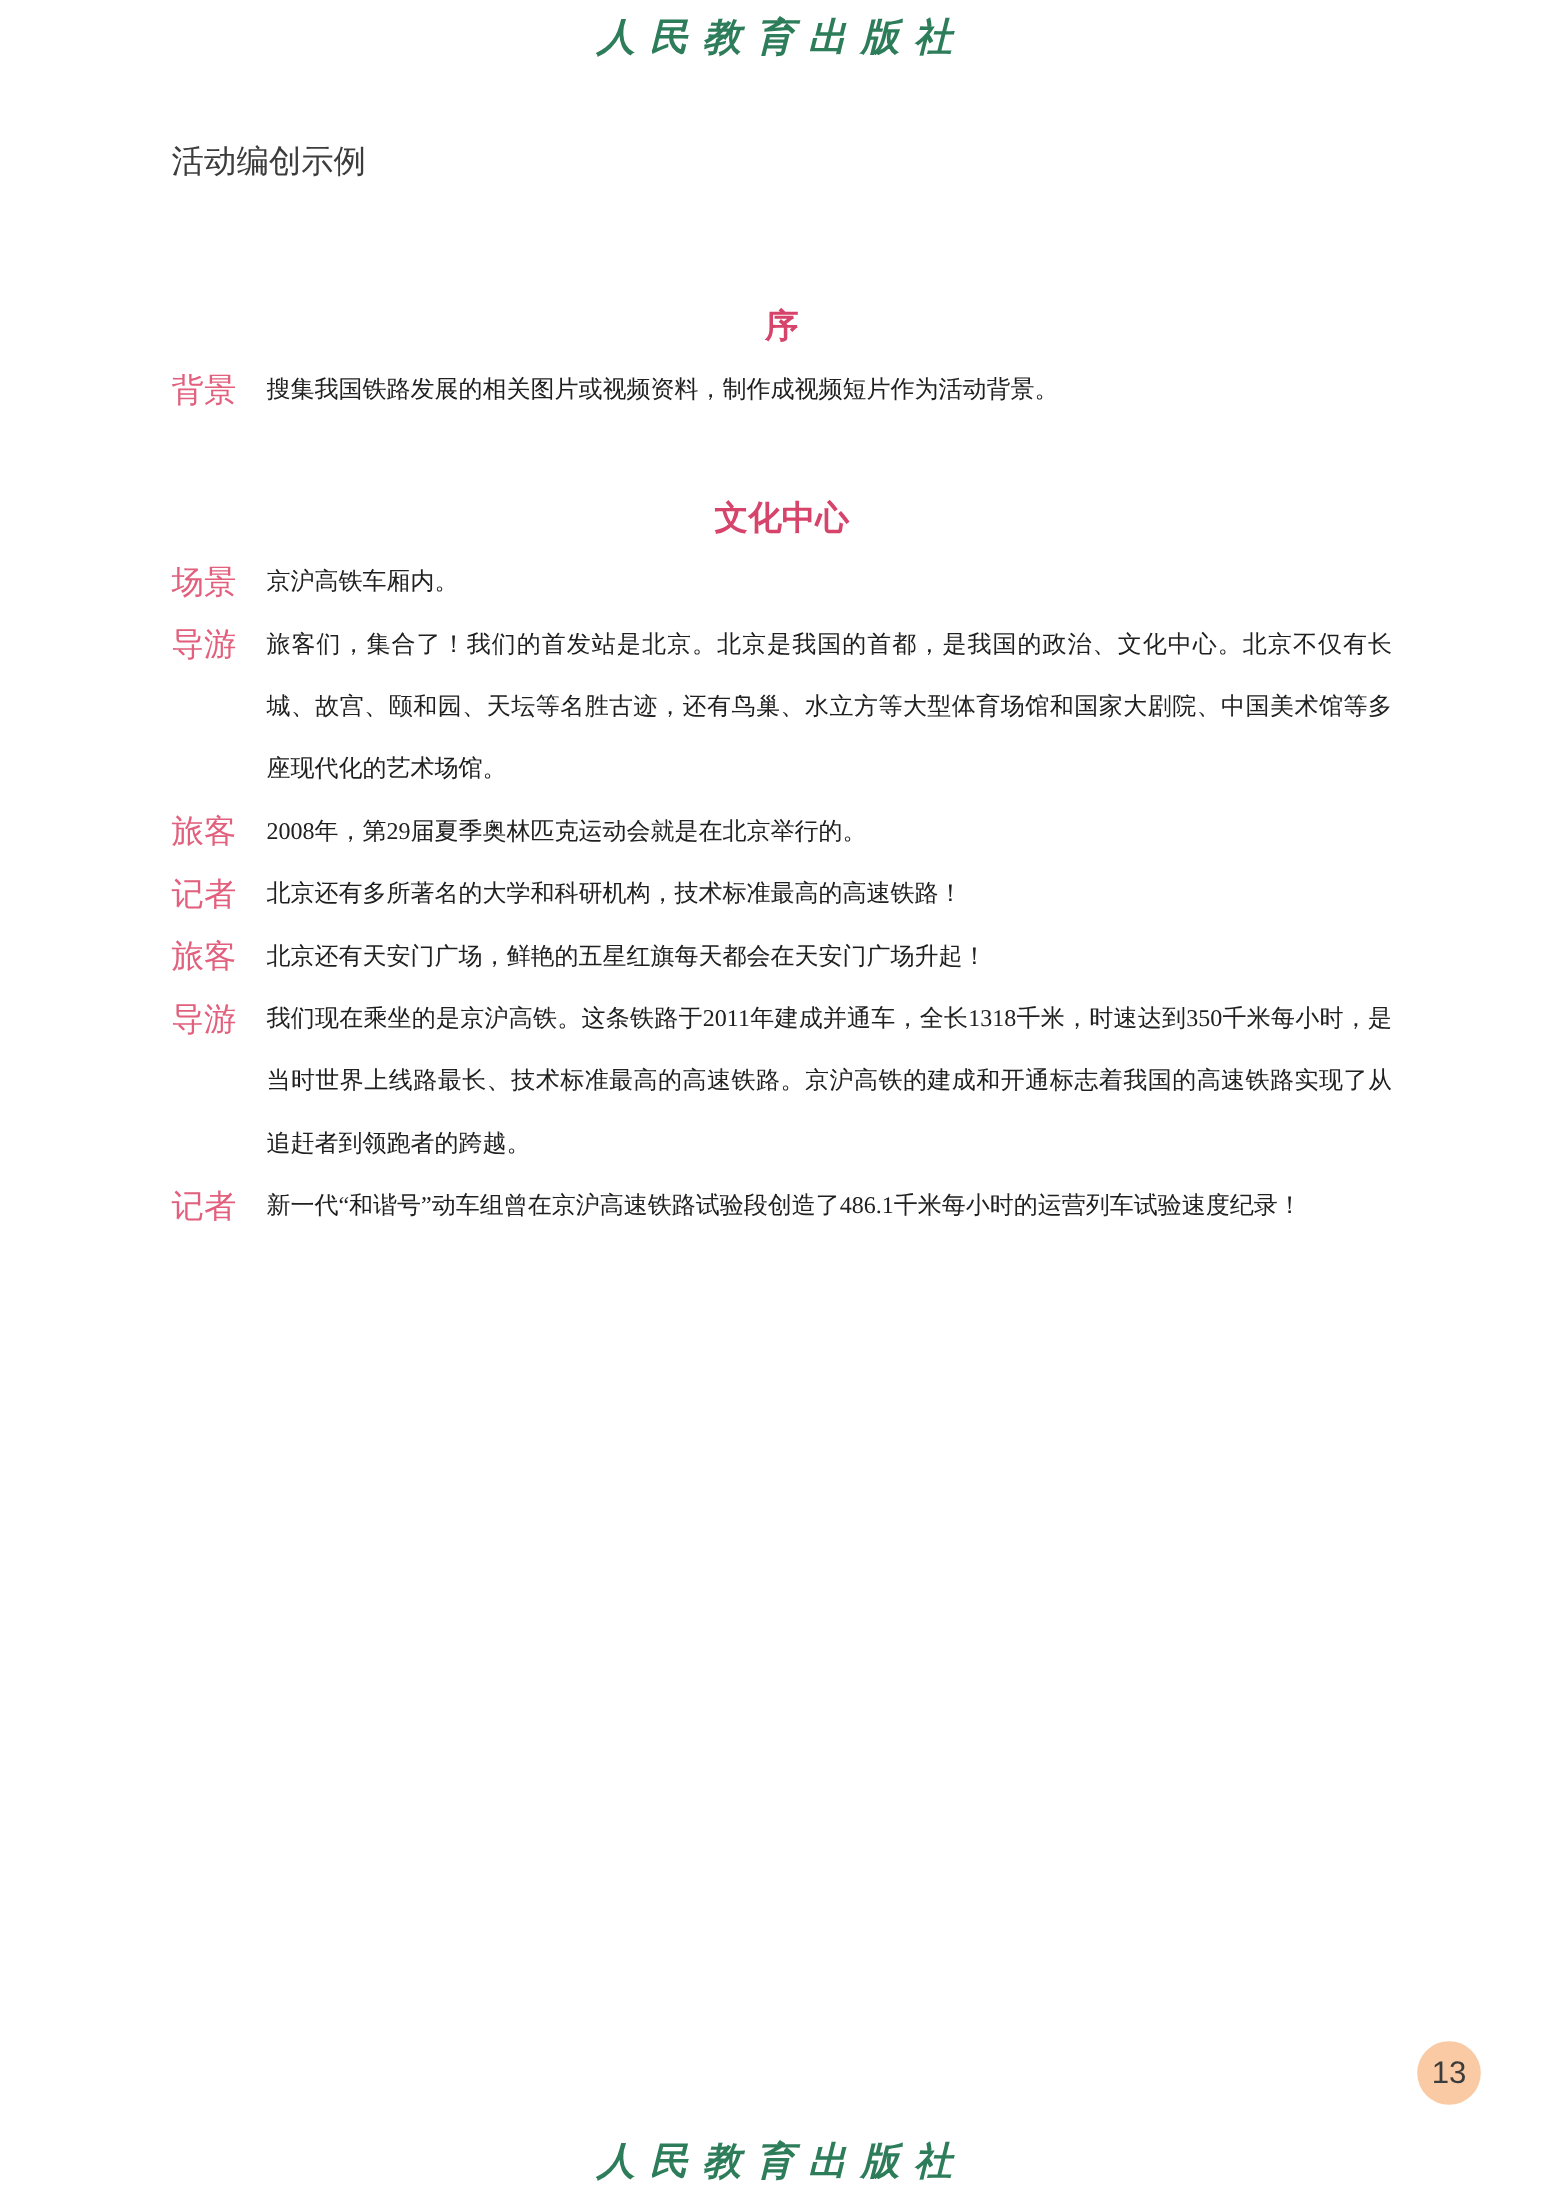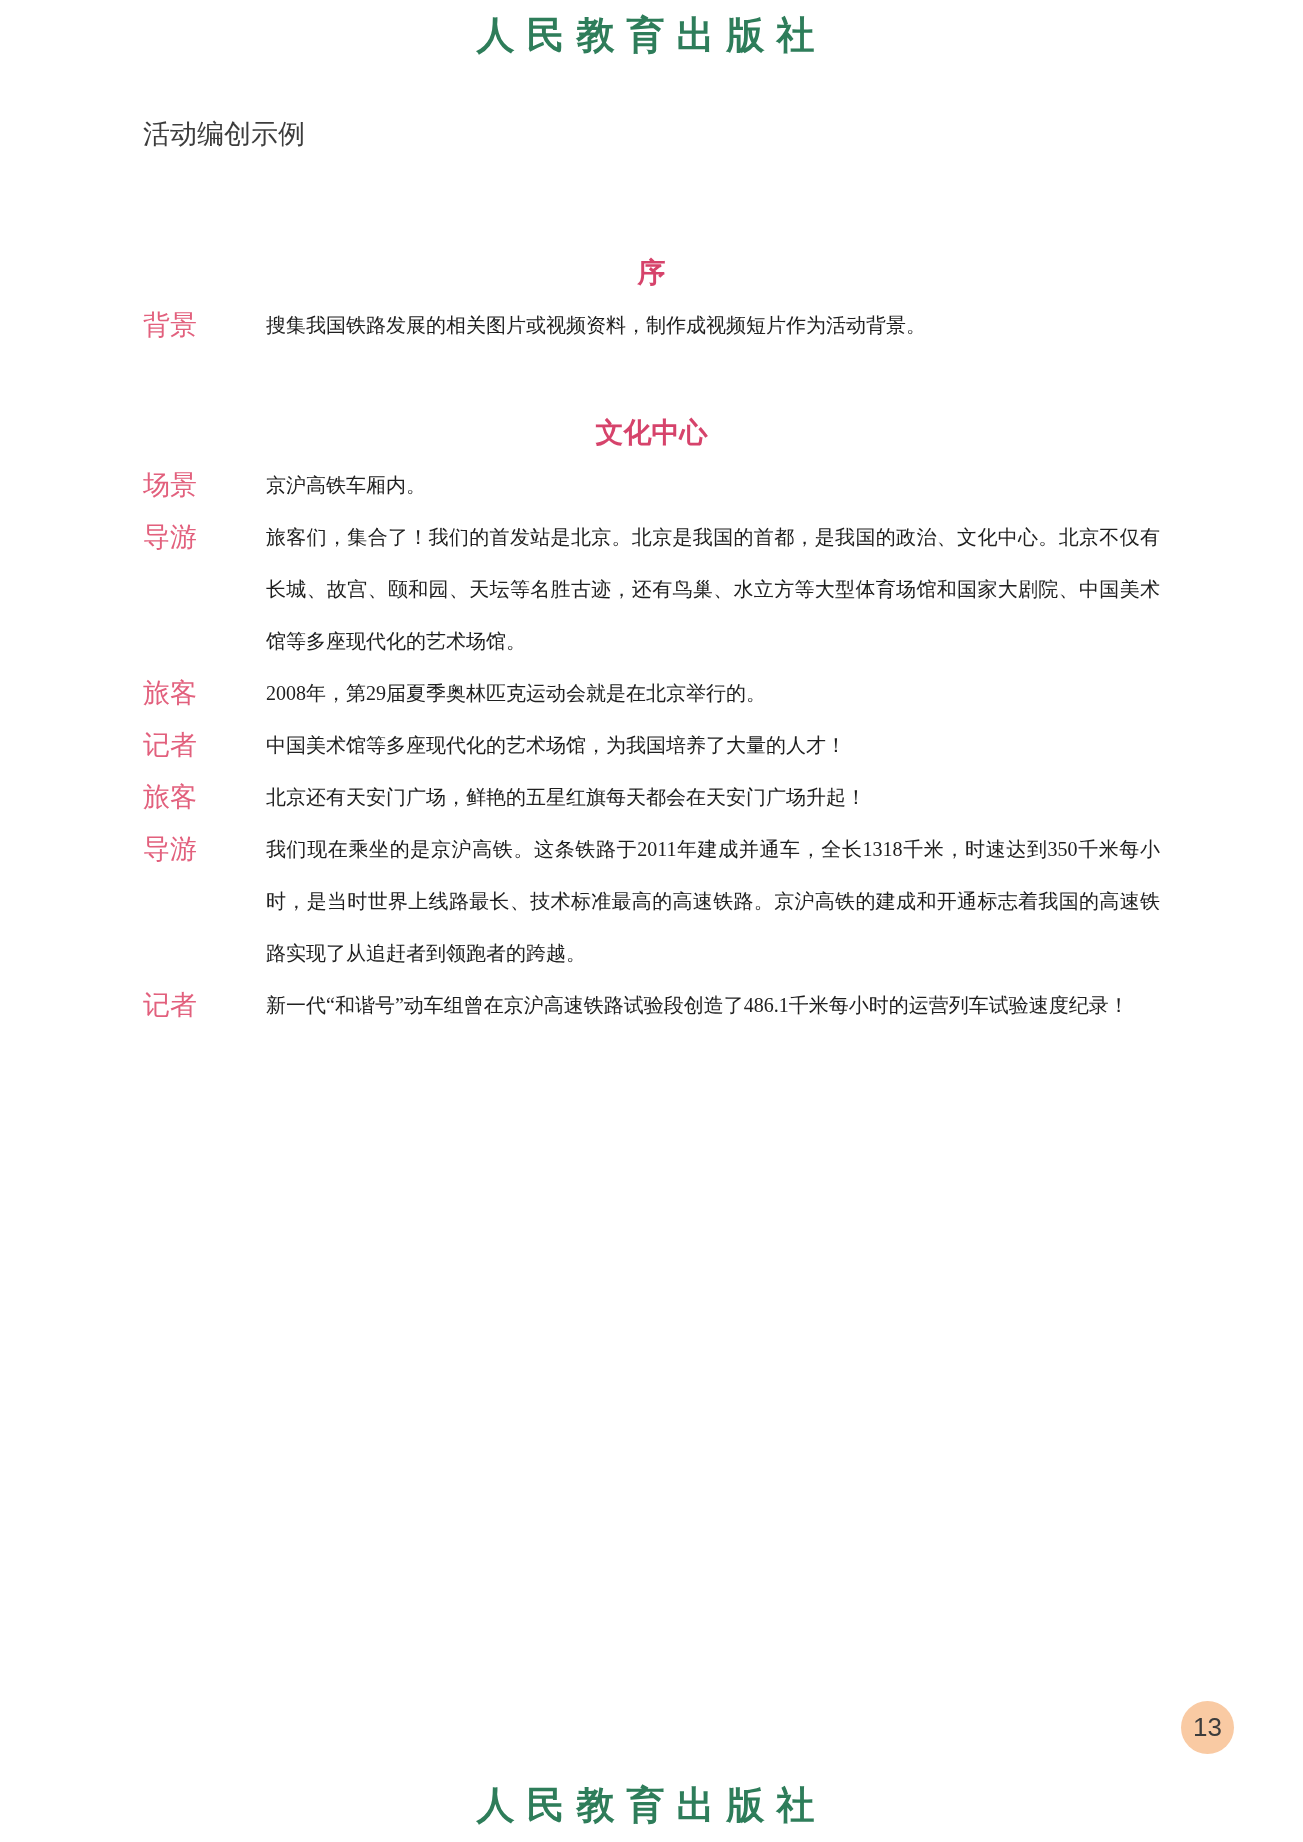--- a/index.html
+++ b/index.html
@@ -14,22 +14,23 @@
     overflow: hidden;
     font-family: "Liberation Serif", serif;
     color: var(--body-text, #202020);
   }
   .logo {
     position: absolute;
     left: 0;
     width: 100%;
     text-align: center;
     font-family: "DejaVu Serif", serif;
+    font-style: italic;
     font-weight: bold;
-    font-size: 38px;
+    font-size: 32px;
     letter-spacing: 12px;
     color: var(--logo-green, #2e7d5a);
     white-space: nowrap;
   }
   .logo-top { top: 10px; }
   .logo-bottom { top: 1780px; }
 
   .content {
     position: absolute;
     left: 143px;
@@ -48,21 +49,21 @@
     margin: 0;
     font-size: 28px;
     font-weight: bold;
     line-height: 52px;
     text-align: center;
     color: var(--heading-pink, #d6436b);
   }
   .section-heading.first { margin-top: 91px; }
   .section-heading.later { margin-top: 56px; }
 
-  .row { display: flex; align-items: flex-start; gap: 44px; }
+  .row { display: flex; align-items: flex-start; }
   .speaker {
     flex: 0 0 79px;
     font-size: 27px;
     line-height: 52px;
     color: var(--label-pink, #e2607d);
     white-space: nowrap;
   }
   .dialogue {
     flex: 1;
     font-size: 20px;
@@ -115,21 +116,21 @@
   <div class="row">
     <span class="speaker">导游</span>
     <div class="dialogue">旅客们，集合了！我们的首发站是北京。北京是我国的首都，是我国的政治、文化中心。北京不仅有长城、故宫、颐和园、天坛等名胜古迹，还有鸟巢、水立方等大型体育场馆和国家大剧院、中国美术馆等多座现代化的艺术场馆。</div>
   </div>
   <div class="row">
     <span class="speaker">旅客</span>
     <div class="dialogue">2008年，第29届夏季奥林匹克运动会就是在北京举行的。</div>
   </div>
   <div class="row">
     <span class="speaker">记者</span>
-    <div class="dialogue">中国美术馆等多座现代化的艺术场馆，为我国培养了大量的人才！</div>
+    <div class="dialogue">北京还有多所著名的大学和科研机构，技术标准最高的高速铁路！</div>
   </div>
   <div class="row">
     <span class="speaker">旅客</span>
     <div class="dialogue">北京还有天安门广场，鲜艳的五星红旗每天都会在天安门广场升起！</div>
   </div>
   <div class="row">
     <span class="speaker">导游</span>
     <div class="dialogue">我们现在乘坐的是京沪高铁。这条铁路于2011年建成并通车，全长1318千米，时速达到350千米每小时，是当时世界上线路最长、技术标准最高的高速铁路。京沪高铁的建成和开通标志着我国的高速铁路实现了从追赶者到领跑者的跨越。</div>
   </div>
   <div class="row">

